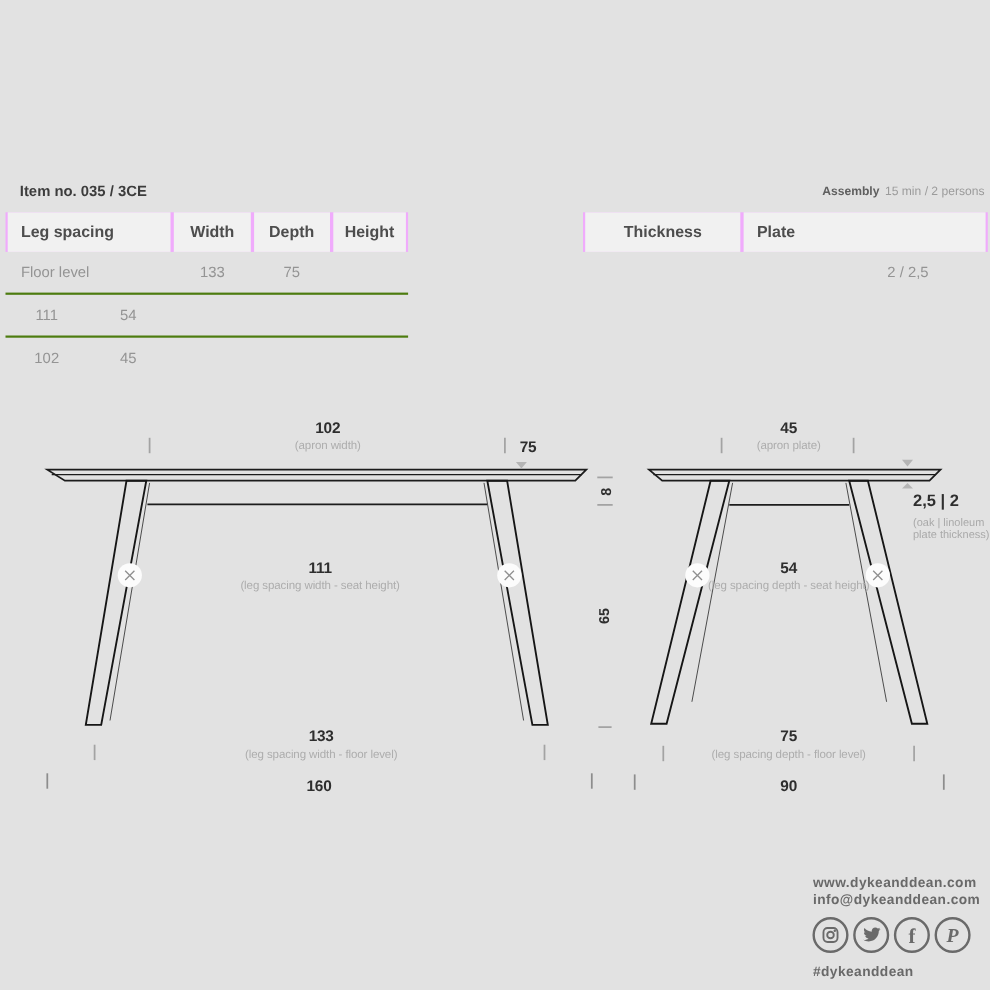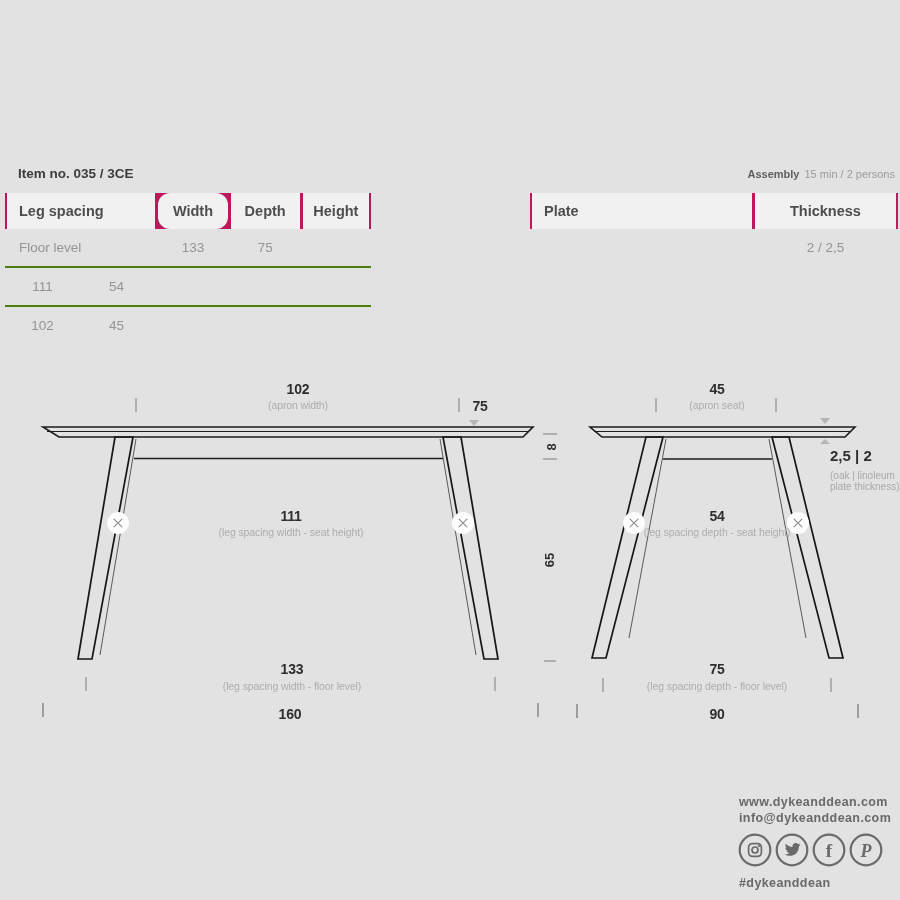--- a/index.html
+++ b/index.html
@@ -3,29 +3,29 @@
 <meta charset="utf-8">
 <style>
   html,body{margin:0;padding:0;background:#cfcfcf;}
   .canvas{position:relative;width:900px;height:900px;background:#e2e2e2;overflow:hidden;
           font-family:"Liberation Sans",sans-serif;-webkit-font-smoothing:antialiased;}
   
   .spec-title{position:absolute;left:18px;top:166px;font-size:13.5px;font-weight:700;color:#3c3c3c;}
   .assembly{position:absolute;right:5px;top:168px;font-size:11px;color:#9b9b9b;}
   .assembly b{color:#5f5f5f;font-weight:700;margin-right:5px;}
   .tbl{position:absolute;}
-  .tbl-head{display:flex;background:#be185d;gap:3px;padding:0 2px;height:36px;}
+  .tbl-head{display:flex;background:#f0abfc;gap:3px;padding:0 2px;height:36px;}
   .tbl-head .cell{background:#f1f1f1;display:flex;align-items:center;font-size:14.5px;
                   font-weight:700;color:#4d4d4d;}
   .cell.c-left{padding-left:12px;}
   .cell.c-mid{justify-content:center;}
   .tbl-row{display:flex;height:37px;border-bottom:2px solid #4d7c0f;padding:0 2px;gap:3px;}
   .tbl-row:last-child{border-bottom:none;}
   .tbl-row .cell{display:flex;align-items:center;font-size:13.5px;color:#949494;background:transparent;}
-  .wL0{width:140px;} .wL1{width:71px;border-radius:12px;} .wL2{width:71px;} .wL3{width:68px;}
+  .wL0{width:140px;} .wL1{width:71px;} .wL2{width:71px;} .wL3{width:68px;}
   .wR0{width:215px;} .wR1{width:146px;}
   
   .dim{position:absolute;transform:translateX(-50%);font-size:14px;font-weight:700;
        color:#2e2e2e;white-space:nowrap;letter-spacing:-0.2px;}
   .cap{position:absolute;transform:translateX(-50%);font-size:10.5px;color:#adadad;
        white-space:nowrap;letter-spacing:-0.1px;}
   .dimv{position:absolute;transform:translate(-50%,-50%) rotate(-90deg);font-size:13px;
         font-weight:700;color:#2e2e2e;white-space:nowrap;}
   .thick-label{position:absolute;left:830px;top:447px;font-size:15px;font-weight:700;color:#2e2e2e;white-space:nowrap;}
   .thick-cap{position:absolute;left:830px;font-size:10px;color:#a9a9a9;line-height:11px;white-space:nowrap;}
@@ -65,22 +65,22 @@
     </div>
     <div class="tbl-row">
       <div class="cell c-mid wL1">102</div>
       <div class="cell c-mid wL2">45</div>
       <div class="cell c-mid wL3"></div>
     </div>
   </div>
 
   <div class="tbl" style="left:530px;top:193px;width:368px;">
     <div class="tbl-head">
+      <div class="cell c-mid wR1">Thickness</div>
       <div class="cell c-left wR0">Plate</div>
-      <div class="cell c-mid wR1">Thickness</div>
     </div>
     <div class="tbl-row" style="border-bottom:none;">
       <div class="cell c-left wR0"></div>
       <div class="cell c-mid wR1">2 / 2,5</div>
     </div>
   </div>
 
   <svg class="art" width="900" height="900" viewBox="0 0 900 900">
 
     <g stroke="#1c1c1c" fill="none" stroke-width="1.6">
@@ -165,21 +165,21 @@
   <div class="dim" style="left:480px;top:398px;">75</div>
   <div class="dimv" style="left:551px;top:447px;">8</div>
   <div class="dim" style="left:291px;top:508px;">111</div>
   <div class="cap" style="left:291px;top:526px;">(leg spacing width - seat height)</div>
   <div class="dimv" style="left:549px;top:560px;">65</div>
   <div class="dim" style="left:292px;top:661px;">133</div>
   <div class="cap" style="left:292px;top:680px;">(leg spacing width - floor level)</div>
   <div class="dim" style="left:290px;top:706px;">160</div>
 
   <div class="dim" style="left:717px;top:381px;">45</div>
-  <div class="cap" style="left:717px;top:399px;">(apron seat)</div>
+  <div class="cap" style="left:717px;top:399px;">(apron plate)</div>
   <div class="thick-label">2,5 | 2</div>
   <div class="thick-cap" style="top:470px;">(oak | linoleum</div>
   <div class="thick-cap" style="top:481px;">plate thickness)</div>
   <div class="dim" style="left:717px;top:508px;">54</div>
   <div class="cap" style="left:717px;top:526px;">(leg spacing depth - seat height)</div>
   <div class="dim" style="left:717px;top:661px;">75</div>
   <div class="cap" style="left:717px;top:680px;">(leg spacing depth - floor level)</div>
   <div class="dim" style="left:717px;top:706px;">90</div>
 
   <div class="foot-line" style="top:795px;">www.dykeanddean.com</div>

